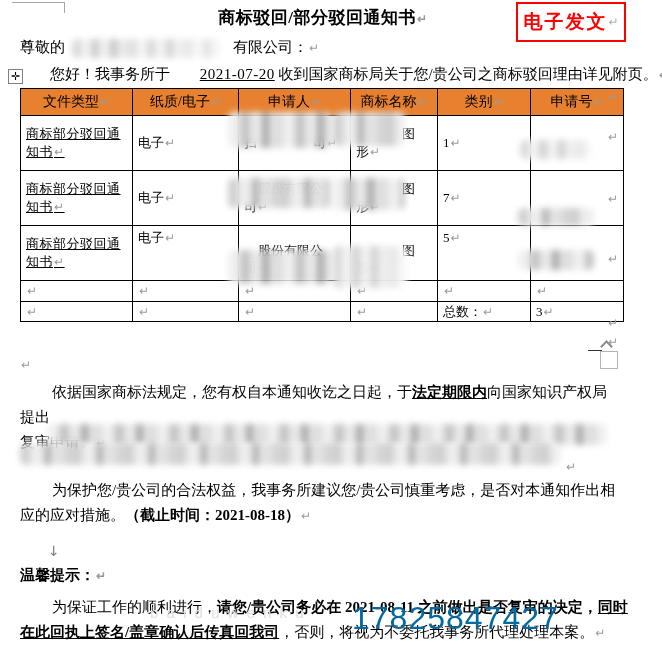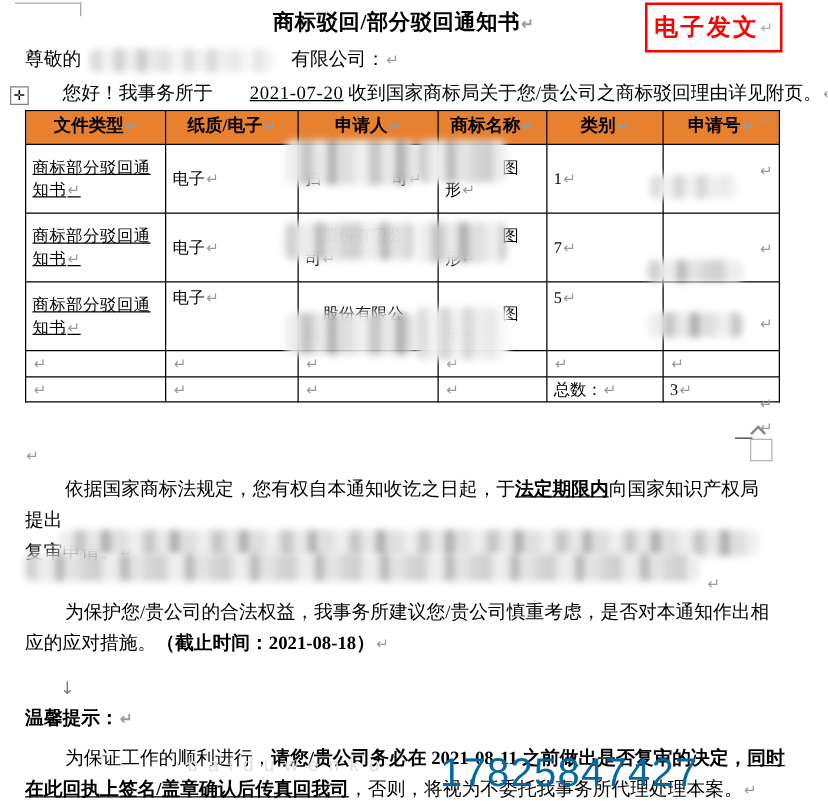--- a/index.html
+++ b/index.html
@@ -118,21 +118,21 @@
   }
   .tbl th, .tbl td {
     border: 1px solid #000000;
     padding: 3px 5px;
     vertical-align: middle;
     line-height: 1.35;
   }
   .tbl thead th {
     background: #e8812f;
     text-align: center;
-    font-weight: bold;
+    font-weight: normal;
     font-size: 14px;
     height: 22px;
     padding: 2px 4px;
   }
   .tbl td { height: 48px; }
   .tbl td.small { height: 15px; padding: 1px 5px; }
   .c-type   { width: 103px; }
   .c-media  { width: 97px;  }
   .c-appl   { width: 103px; }
   .c-mark   { width: 78px;  }

